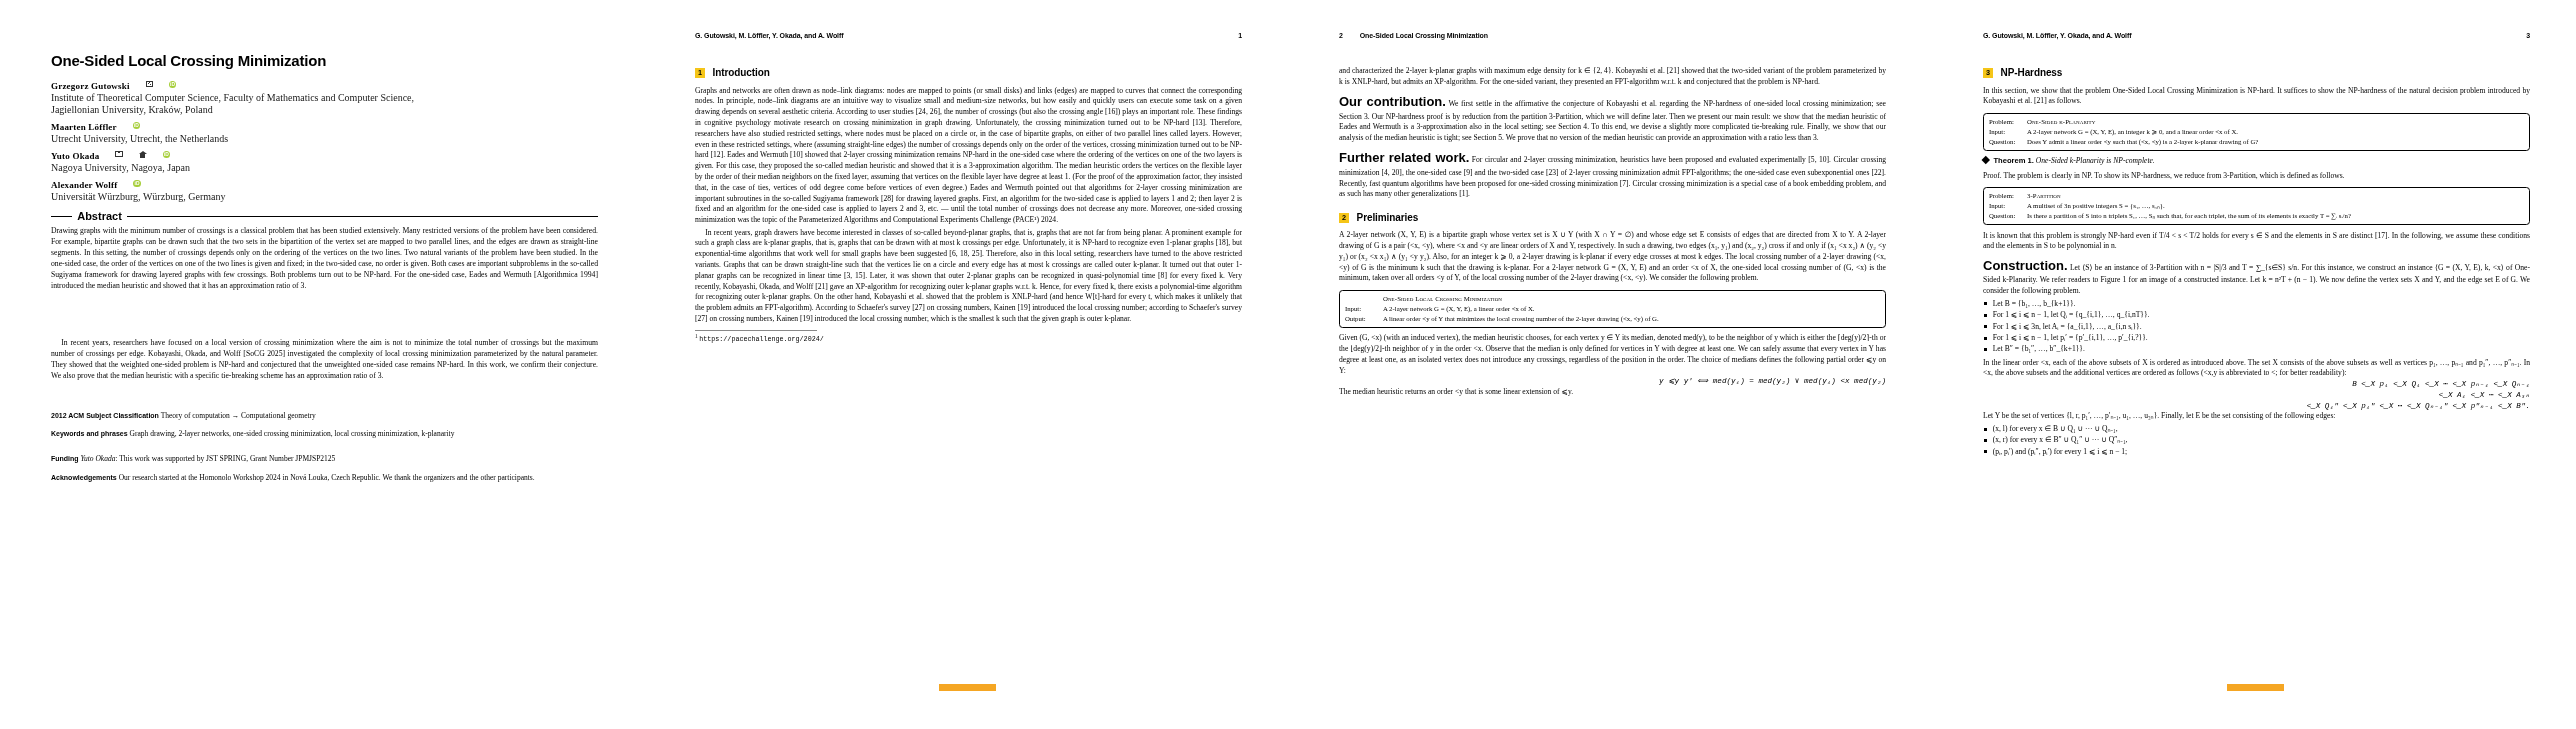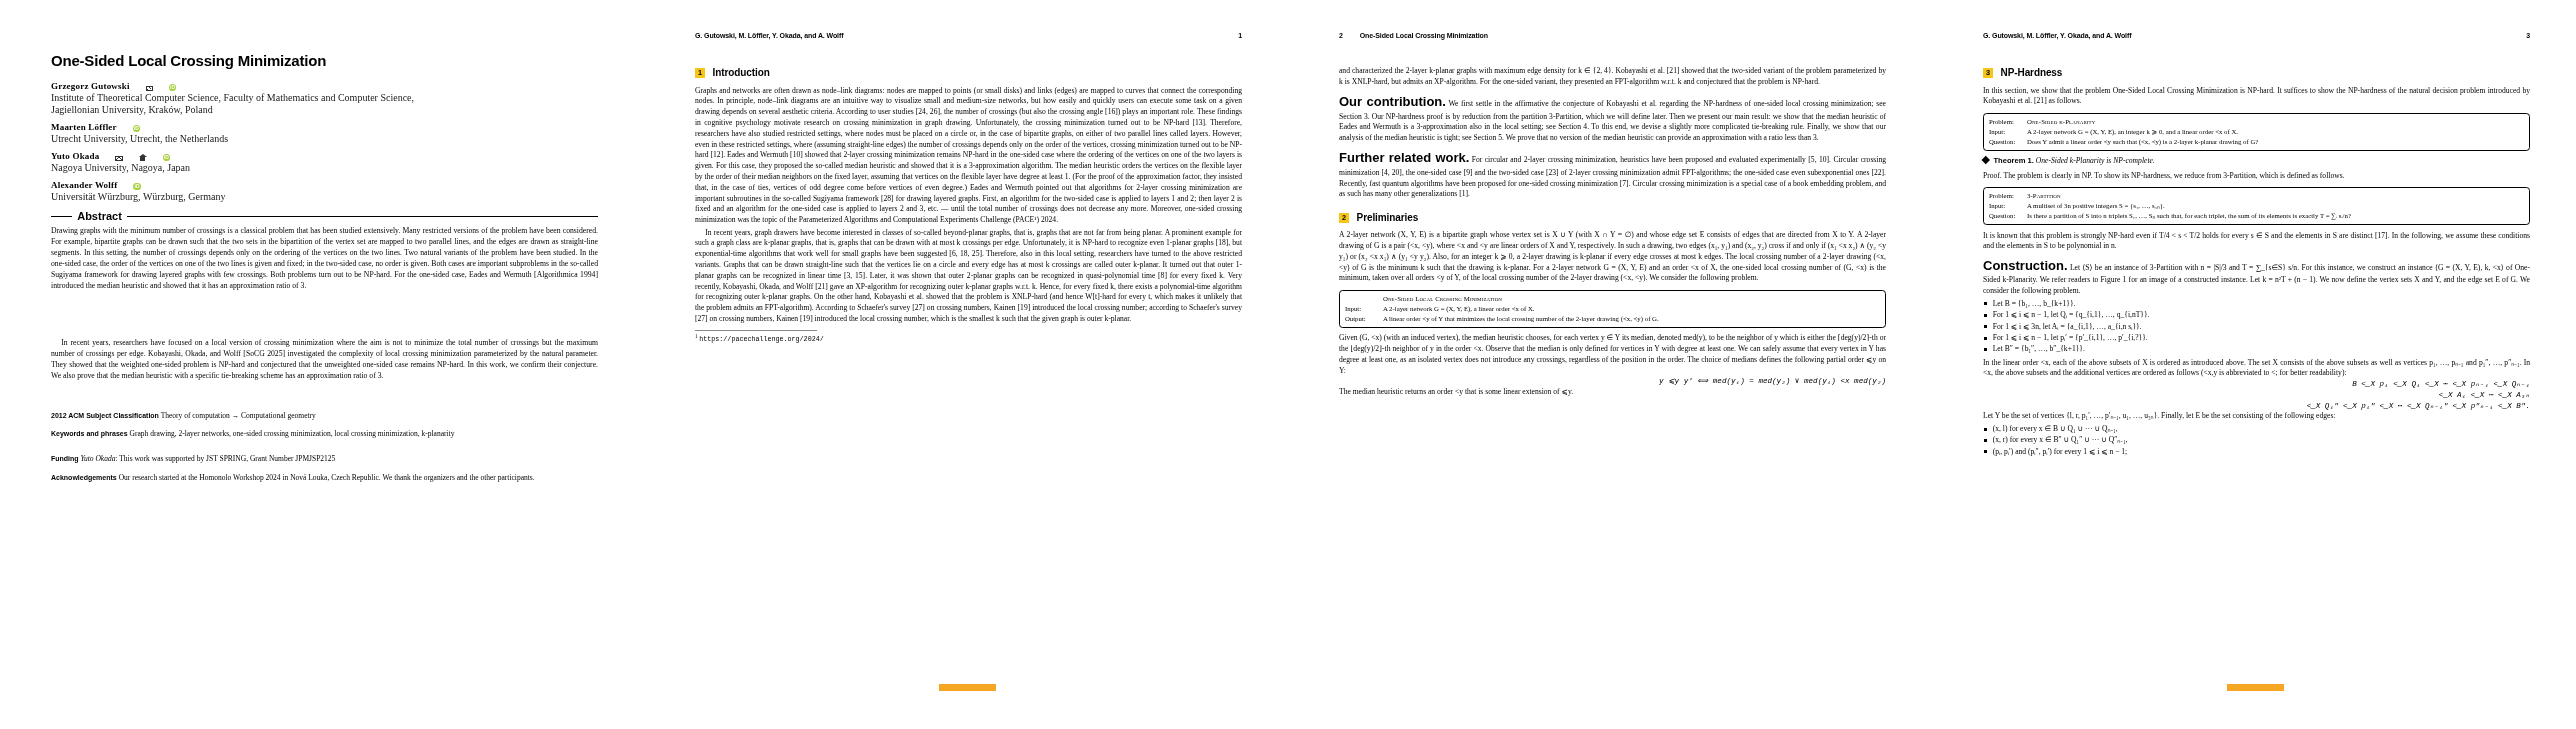--- a/index.html
+++ b/index.html
@@ -37,21 +37,21 @@
   .paper-title {
     position:absolute; top:53px; left:0; width:547px;
     font-family:"Liberation Sans", sans-serif;
     font-weight:bold; font-size:15px; letter-spacing:-0.2px;
     line-height:1.1;
   }
   .author-block { position:absolute; left:0; width:547px; }
   .author-name {
     font-family:"Liberation Serif", serif;
     font-weight:bold; font-size:9px;
-    display:flex; align-items:flex-end; gap:16px;
+    display:flex; align-items:flex-start; gap:16px;
     margin-bottom:0.6px;
     letter-spacing:0.2px;
   }
   .author-aff {
     font-size:10px; line-height:1.28; color:#1a1a1a;
   }
   .icon-mail {
     display:inline-block; width:7.3px; height:5.5px;
     border:0.7px solid #333; position:relative; vertical-align:middle;
   }

